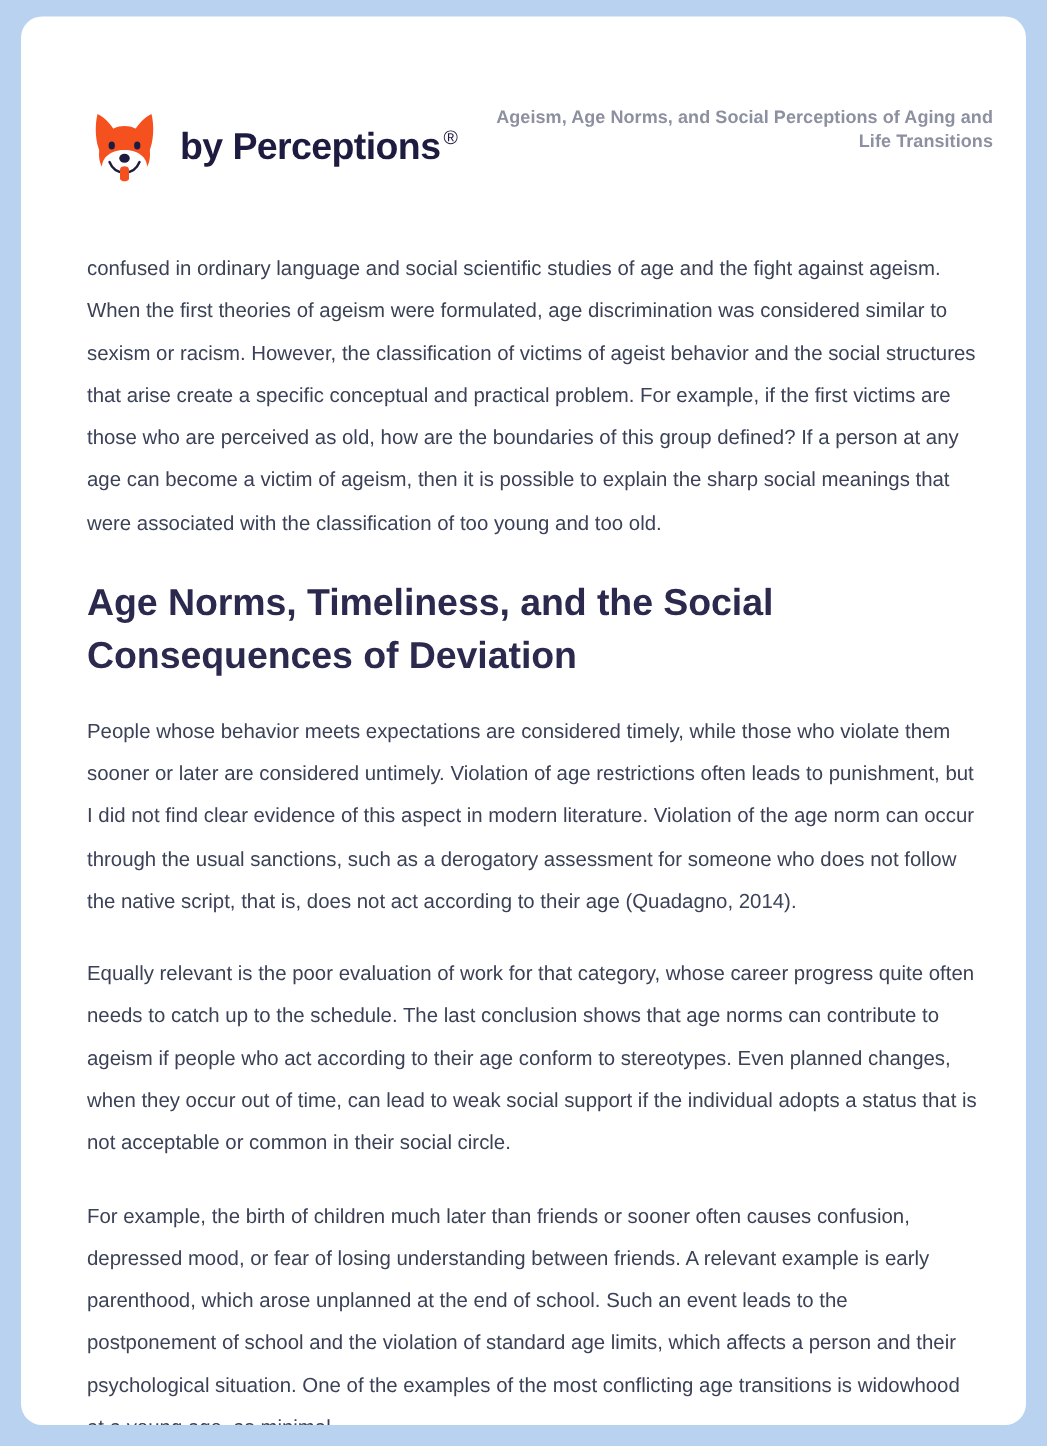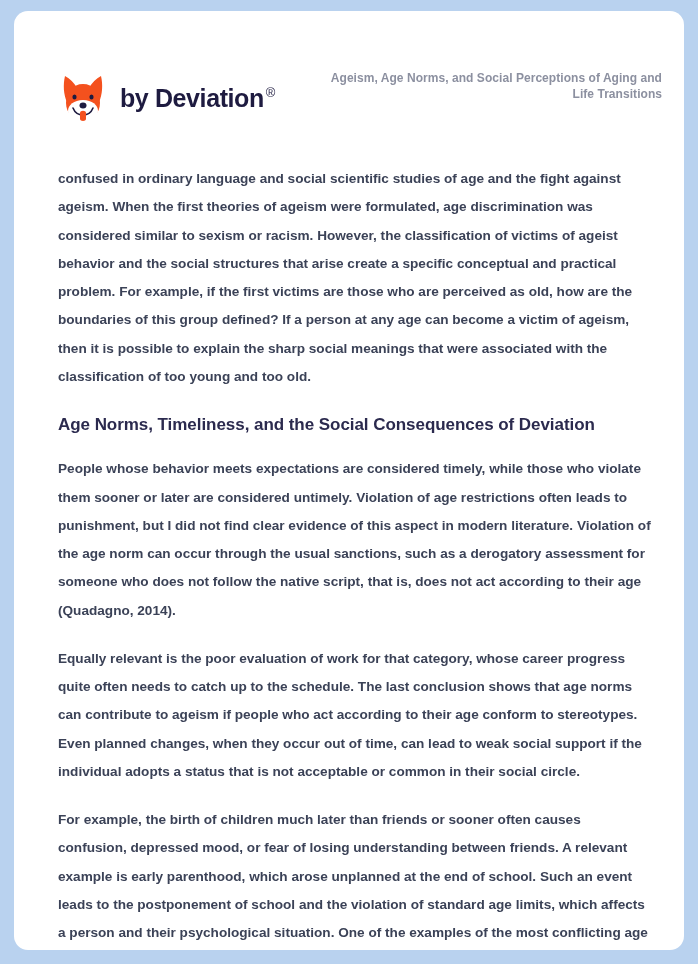--- a/index.html
+++ b/index.html
@@ -95,27 +95,26 @@
   .doc-body {
     padding: 0 31px 0 44px;
     box-sizing: border-box;
   }
   .doc-paragraph {
     font-size: 13.6px;
     line-height: 2.08;
     color: #3b4257;
     margin: 0 0 20px 0;
     text-align: left;
-    font-weight: bold;
   }
   .doc-paragraph.first {
     margin-top: 42px;
   }
   .doc-heading {
-    font-size: 17px;
+    font-size: 25px;
     font-weight: bold;
     color: #2b2a4e;
     line-height: 1.42;
     margin: 22px 0 18px 0;
     letter-spacing: -0.05px;
   }
 </style>
 </head>
 <body>
 
@@ -137,21 +136,21 @@
 
           <ellipse cx="33" cy="48" rx="4.2" ry="5.2" fill="#1e1b40"></ellipse>
           <ellipse cx="67" cy="48" rx="4.2" ry="5.2" fill="#1e1b40"></ellipse>
 
           <ellipse cx="50" cy="65" rx="7" ry="6" fill="#1e1b40"></ellipse>
 
           <path d="M30 70 C34 80 42 84 50 84 C58 84 66 80 70 70" stroke="#1e1b40" stroke-width="3.2" fill="none" stroke-linecap="round"></path>
 
           <path d="M44 80 C44 74 56 74 56 80 L56 92 C56 97 44 97 44 92 Z" fill="#f4511e"></path>
         </svg>
-        <span class="brand-wordmark"><span>by Deviation</span><span class="brand-reg">®</span></span>
+        <span class="brand-wordmark"><span>by Perceptions</span><span class="brand-reg">®</span></span>
       </div>
 
       <div class="header-meta">
         <div class="header-title">Ageism, Age Norms, and Social Perceptions of Aging and Life Transitions</div>
       </div>
 
     </div>
 
     <div class="doc-body">
 

